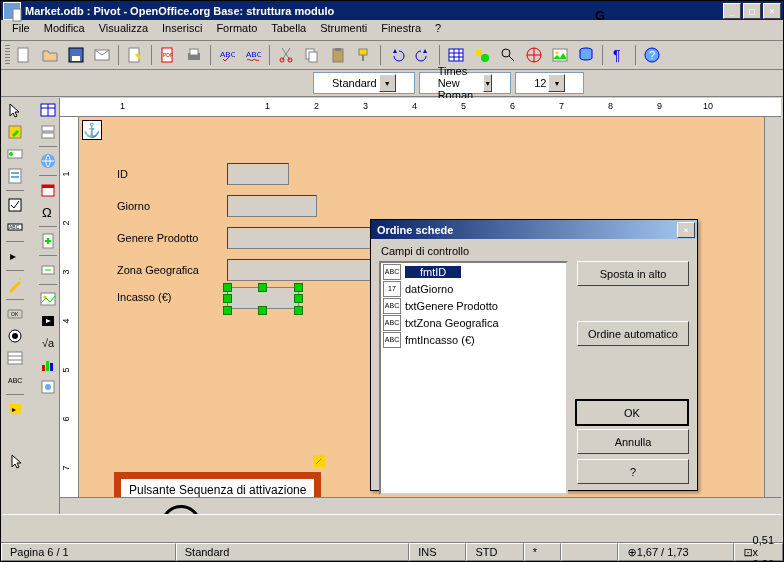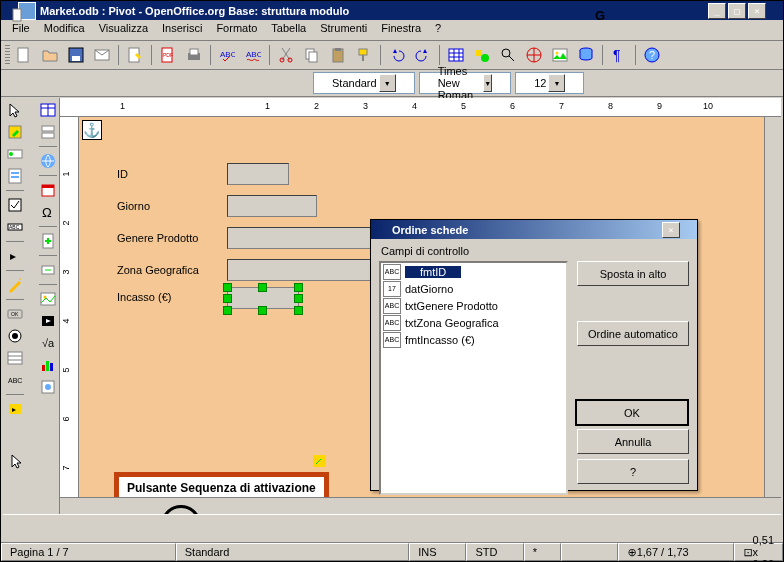--- a/index.html
+++ b/index.html
@@ -1,17 +1,17 @@
 <!DOCTYPE html>
 <html><head>
 <meta charset="utf-8">
 <style>
 html,body{margin:0;padding:0;font-family:"Tahoma",sans-serif;font-size:11px;background:#D4D0C8;overflow:hidden}
 .win{width:784px;height:562px;position:relative;background:#D4D0C8;border:1px solid #000;box-sizing:border-box}
-.titlebar{height:19px;background:linear-gradient(#0A246A,#0A246A);color:#fff;display:flex;align-items:center;padding:0 17px}
+.titlebar{height:19px;background:linear-gradient(#0A246A,#0A246A);color:#fff;display:flex;align-items:center;padding:0 2px}
 .titlebar .icon{width:16px;height:16px;background:#6a9ed8;border:1px solid #fff;margin-right:4px}
 .titlebar .t{flex:1;font-weight:bold}
 .titlebar .wbtn{width:16px;height:14px;background:#D4D0C8;border:1px solid #fff;border-right-color:#404040;border-bottom-color:#404040;margin-left:2px;display:flex;align-items:center;justify-content:center;font-size:9px;font-family:Marlett,monospace}
 .menubar{height:20px;display:flex;align-items:flex-start;padding:0 4px;border-bottom:1px solid #808080}
 .menubar span{padding:2px 7px;cursor:default}
 .tb{height:28px;border-bottom:1px solid #808080;display:flex;align-items:center;padding:0 4px;gap:2px}
 .tb .grip{width:5px;height:20px;background:repeating-linear-gradient(#808080 0 1px,transparent 1px 3px)}
 .tb .ico{width:22px;height:22px;border:1px solid transparent;display:flex;align-items:center;justify-content:center}
 .tb .ico svg{width:16px;height:16px}
 .tb .sep{width:1px;height:20px;background:#808080;margin:0 2px}
@@ -30,21 +30,21 @@
 .vruler{width:18px;background:#fff;border-right:1px solid #808080;position:relative;font-size:9px}
 .vruler .rn{position:absolute;left:3px;transform:rotate(-90deg);transform-origin:center}
 .canvas-row{flex:1;display:flex;position:relative}
 .canvas{flex:1;background:#F4C794;position:relative;overflow:hidden}
 .anchor{position:absolute;top:3px;left:3px;width:18px;height:18px;background:#fff;border:1px solid #000;display:flex;align-items:center;justify-content:center;font-size:14px}
 .form-row{position:absolute;display:flex;align-items:center}
 .form-row .lbl{width:110px;color:#000}
 .form-row .fld{height:20px;background:#D4D0C8;border:1px solid #808080;border-top-color:#404040;border-left-color:#404040}
 .selected-fld{position:absolute;width:70px;height:20px;background:#D4D0C8;border:1px solid #808080}
 .handle{position:absolute;width:7px;height:7px;background:#00D000;border:1px solid #008000}
-.callout{position:absolute;background:#fff;border:5px solid #c2410c;padding:4px 8px;font-weight:bold;font-size:12px}
+.callout{position:absolute;background:#fff;border:7px solid #c2410c;padding:4px 8px;font-weight:normal;font-size:12px}
 .circle{position:absolute;width:34px;height:34px;border:3px solid #000;border-radius:50%}
 .scrollbar-v{width:16px;background:#D4D0C8;border-left:1px solid #808080}
 .scrollbar-h{height:16px;background:#D4D0C8;border-top:1px solid #808080}
 .bottom-tb{position:absolute;bottom:18px;left:2px;right:2px;height:28px;background:#D4D0C8;border-top:1px solid #fff;display:flex;align-items:center;padding:0 4px;gap:2px}
 .statusbar{position:absolute;bottom:0;left:0;right:0;height:18px;background:#D4D0C8;border-top:1px solid #808080;display:flex;align-items:center;font-size:11px}
 .statusbar .cell{border:1px solid #808080;border-top-color:#fff;border-left-color:#fff;padding:1px 8px;height:14px;display:flex;align-items:center}
 
 .dlg{position:absolute;top:218px;left:369px;width:326px;height:270px;background:#D4D0C8;border:1px solid #000;box-shadow:2px 2px 3px rgba(0,0,0,.3)}
 .dlg .titlebar{background:linear-gradient(90deg,#0A246A,#A6CAF0)}
 .dlg-body{padding:8px;position:relative}
@@ -521,21 +521,21 @@
     <div class="sep"></div>
     <div class="grip"></div>
 
     <div class="sep"></div>
 
     <div class="sep"></div>
 
   </div>
 
   <div class="statusbar">
-    <div class="cell" style="width:160px">Pagina 1 / 7</div>
+    <div class="cell" style="width:160px">Pagina 6 / 1</div>
     <div class="cell" style="width:220px">Standard</div>
     <div class="cell" style="width:40px">INS</div>
     <div class="cell" style="width:40px">STD</div>
     <div class="cell" style="width:20px">*</div>
     <div class="cell" style="width:40px"></div>
     <div class="cell" style="width:100px">⊕ <span>1,67 / 1,73</span></div>
     <div class="cell" style="flex:1">⊡ <span>0,51 x 0,26</span></div>
   </div>
 
   <div class="dlg">

